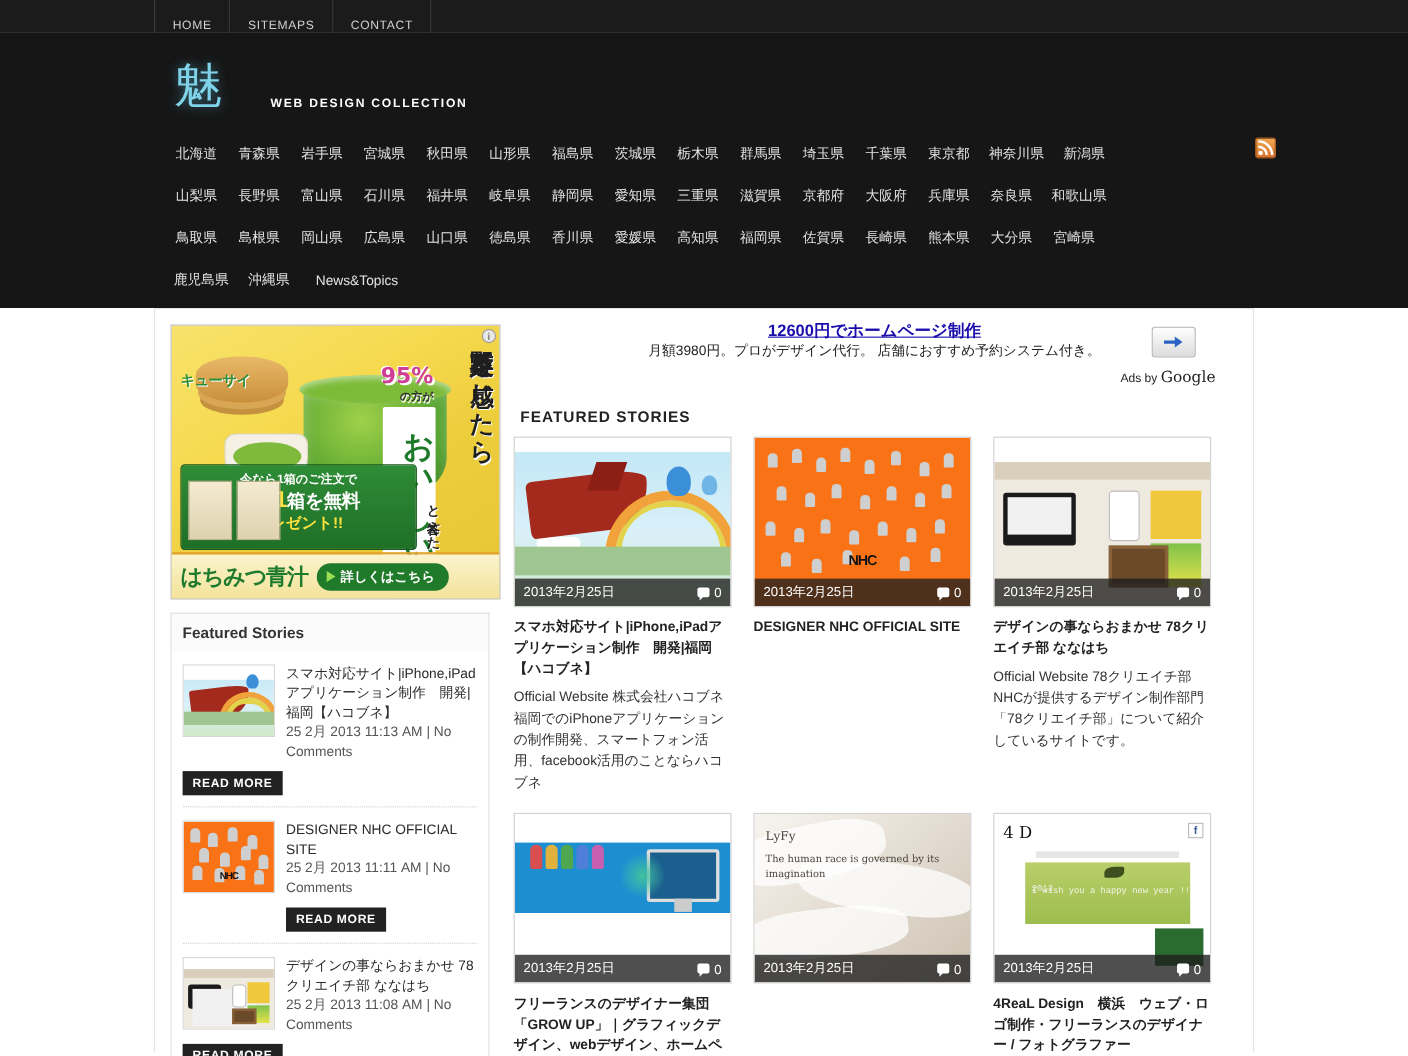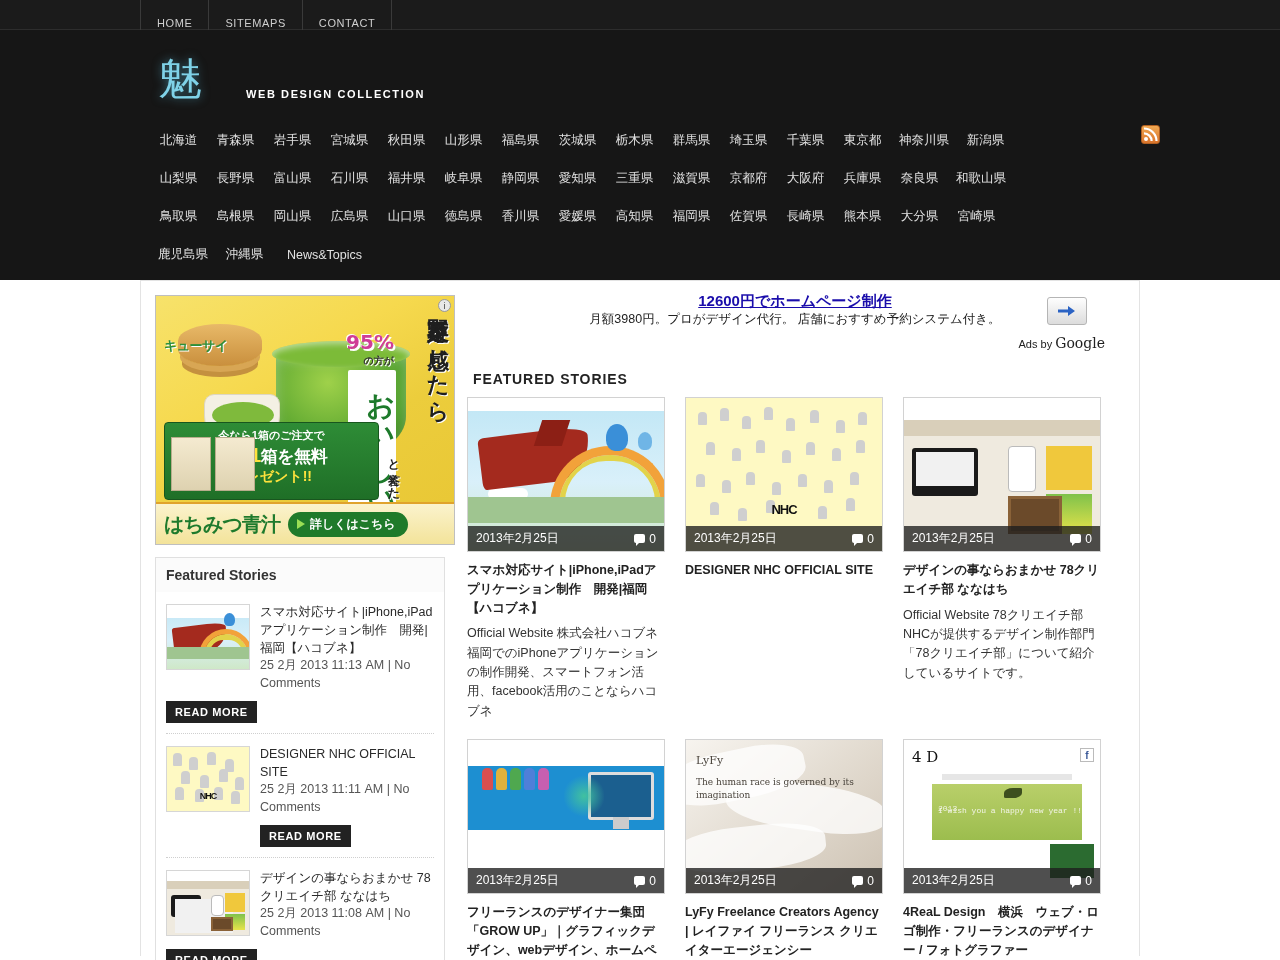--- a/index.html
+++ b/index.html
@@ -264,21 +264,21 @@
     border:9px solid #f2a23a; border-bottom:none;
     box-shadow:0 0 0 6px #e2d34a inset;
   }
   .t-hako .bal {
     position:absolute; width:22px; height:27px; border-radius:50% 50% 40% 40%;
     background:#3a8fd8;
   }
   .t-hako .city { position:absolute; left:0; bottom:28px; width:100%; height:26px; background:#9fc590; }
   .t-hako .cloud { position:absolute; background:#fff; border-radius:12px; height:12px; }
 
-  .t-nhc { position:absolute; inset:0; background:#fef9c3; }
+  .t-nhc { position:absolute; inset:0; background:#f97316; }
   .t-nhc .person {
     position:absolute; width:9px; height:13px; background:#cfcfcf;
     border-radius:4px 4px 1px 1px;
   }
   .t-nhc .logo {
     position:absolute; left:50%; transform:translateX(-50%); bottom:34px;
     font-size:13px; font-weight:bold; color:#111; letter-spacing:-1px;
   }
 
   .t-78 { position:absolute; inset:0; background:#efeadf; }
@@ -667,21 +667,20 @@
               <div class="q">The human race is governed by its imagination</div>
             </div>
             <div class="card-bar">
               <span>2013年2月25日</span>
               <span class="cmt">
                 <span class="bubble"></span>
                 <span>0</span>
               </span>
             </div>
           </div>
-          <h3 class="card-title">LyFy Freelance Creators Agency | レイファイ フリーランス クリエイターエージェンシー</h3>
 
         </article>
 
         <article class="card">
           <div class="card-thumb">
             <div class="t-4r">
               <div class="logo">4 D</div>
               <div class="fb">f</div>
               <div class="nav"></div>
               <div class="hero"></div>

